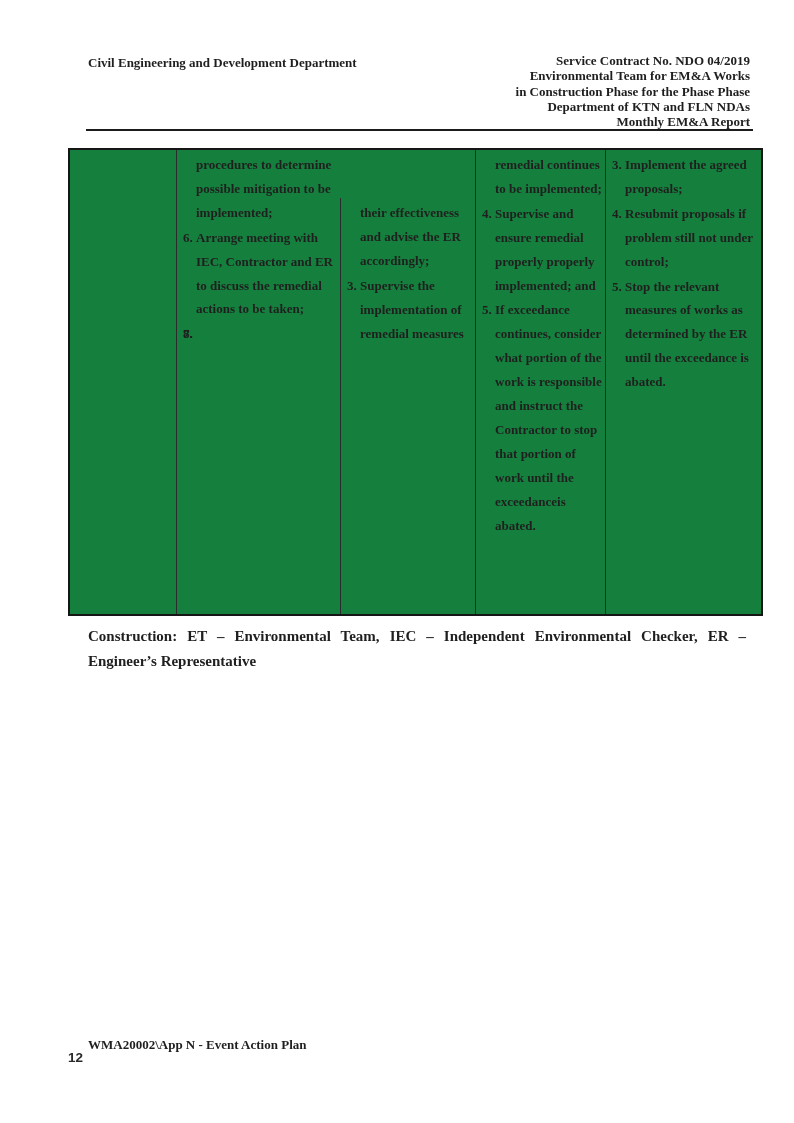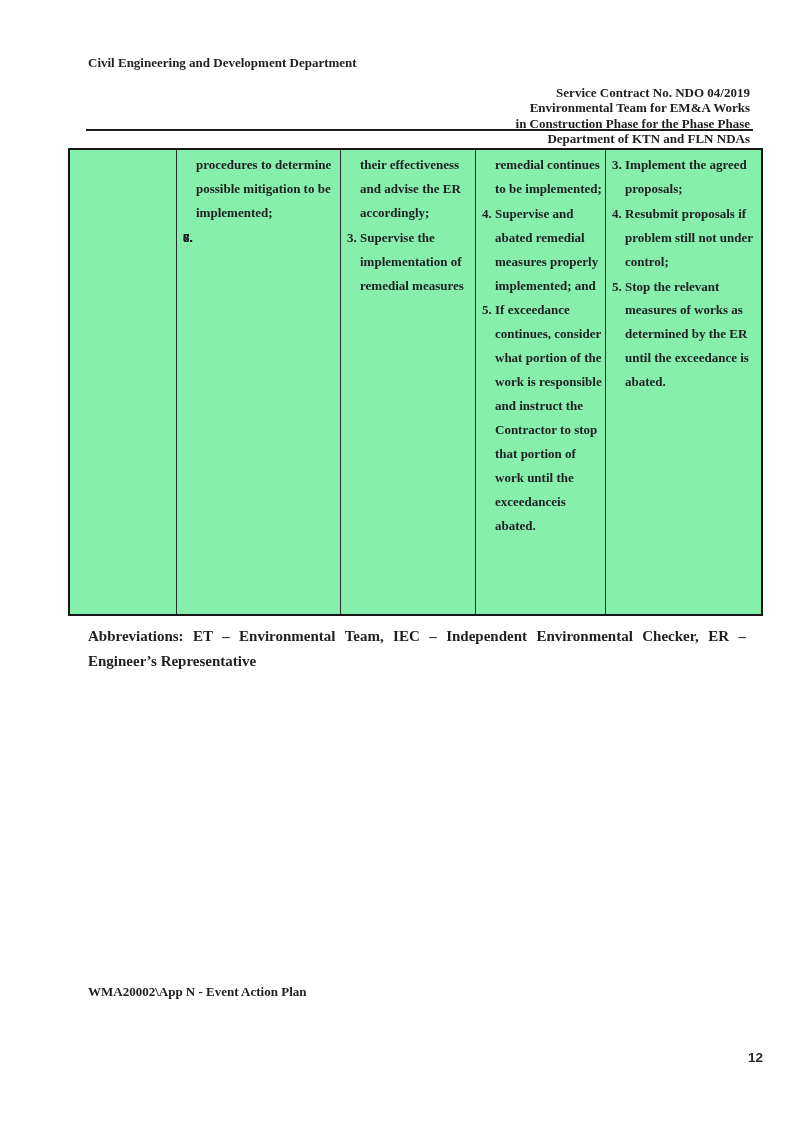--- a/index.html
+++ b/index.html
@@ -7,51 +7,51 @@
     position:relative; width:794px; height:1123px; margin:0 auto;
     background:#ffffff; font-family:"Liberation Serif", serif; color:#1f1f1f;
     overflow:hidden;
     font-weight:bold;
   }
   .header-left {
     position:absolute; left:88px; top:55px; font-size:13px; white-space:nowrap;
   }
   .header-right {
     position:absolute; right:44px; top:53px; text-align:right;
-    font-size:13px; line-height:15.3px;margin-top:32px;
+    font-size:13px; line-height:15.3px;
   }
   .header-rule {
     position:absolute; left:86px; top:129px; width:667px; height:2px; background:#1c1c1c;
   }
   .action-table {
     position:absolute; left:68px; top:148px; width:695px; height:468px;
     box-sizing:border-box; border:2.5px solid #161616; display:flex;
-    background:#86efac;
+    background:#15803d;
   }
   .col {
     box-sizing:border-box; border-left:1.5px solid #2b2b2b;
     padding:3px 3px 3px 6px; font-size:13px; line-height:23.9px;
   }
   .col.first { border-left:none; }
   .c1 { width:106px; }
   .c2 { width:164px; }
-  .c3 { width:135px; }
+  .c3 { width:135px;margin-top:48px; }
   .c4 { width:130px; }
   .c5 { flex:1; }
   .item { position:relative; padding-left:13px; margin-bottom:1px; }
   .item .num { position:absolute; left:0; top:0; }
   .abbrev {
     position:absolute; left:88px; top:624px; width:658px;
     font-size:15px; line-height:24.5px; text-align:justify;
   }
   .footer-ref {
-    position:absolute; left:88px; top:984px; font-size:13px; white-space:nowrap;
+    position:absolute; left:88px; top:1037px; font-size:13px; white-space:nowrap;
   }
   .page-num {
-    position:absolute; left:68px; top:1050px; width:695px; text-align:right;
+    position:absolute; left:68px; top:1050px; width:695px; text-align:left;
     font-family:"Liberation Sans", sans-serif; font-size:13.5px; color:#2a2a2a;
   }
 </style>
 </head>
 <body>
 
 <div class="page">
 
   <div class="header-left">Civil Engineering and Development Department</div>
 
@@ -69,20 +69,21 @@
 
     <div class="col first c1"></div>
 
     <div class="col c2">
       <div class="item">
         <span class="num"></span>
         <span>procedures to determine possible mitigation to be implemented;</span>
       </div>
       <div class="item">
         <span class="num">6.</span>
+        <span>Arrange meeting with IEC, Contractor and ER to discuss the remedial actions to be taken;</span>
       </div>
       <div class="item">
         <span class="num">7.</span>
       </div>
       <div class="item">
         <span class="num">8.</span>
       </div>
     </div>
 
     <div class="col c3">
@@ -96,21 +97,21 @@
       </div>
     </div>
 
     <div class="col c4">
       <div class="item">
         <span class="num"></span>
         <span>remedial continues to be implemented;</span>
       </div>
       <div class="item">
         <span class="num">4.</span>
-        <span>Supervise and abated remedial measures properly implemented; and</span>
+        <span>Supervise and ensure remedial properly properly implemented; and</span>
       </div>
       <div class="item">
         <span class="num">5.</span>
         <span>If exceedance continues, consider what portion of the work is responsible and instruct the Contractor to stop that portion of work until the exceedanceis abated.</span>
       </div>
     </div>
 
     <div class="col c5">
       <div class="item">
         <span class="num">3.</span>
@@ -121,19 +122,19 @@
         <span>Resubmit proposals if problem still not under control;</span>
       </div>
       <div class="item">
         <span class="num">5.</span>
         <span>Stop the relevant measures of works as determined by the ER until the exceedance is abated.</span>
       </div>
     </div>
 
   </div>
 
-  <div class="abbrev">Abbreviations: ET – Environmental Team, IEC – Independent Environmental Checker, ER – Engineer’s Representative</div>
+  <div class="abbrev">Construction: ET – Environmental Team, IEC – Independent Environmental Checker, ER – Engineer’s Representative</div>
 
   <div class="footer-ref">WMA20002\App N - Event Action Plan</div>
 
   <div class="page-num">12</div>
 
 </div>
 
 </body></html>

